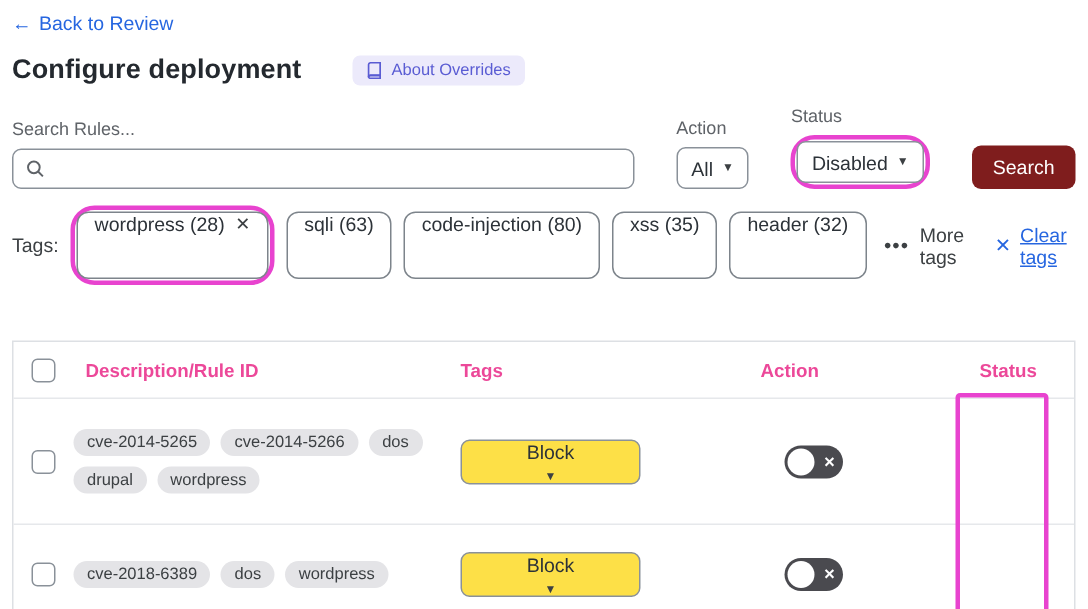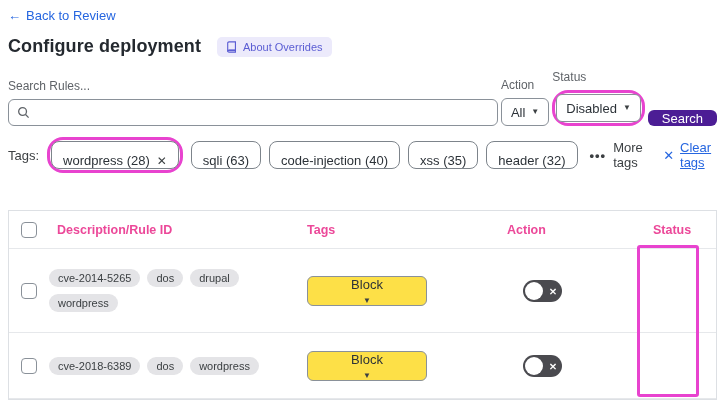--- a/index.html
+++ b/index.html
@@ -20,50 +20,50 @@
     color: #2666e0; font-size: 13px; text-decoration: none; cursor: pointer;
     margin-top: 2px;
   }
 
   
   .title-row { display: flex; align-items: center; gap: 16px; margin-top: 13px; }
   .page-title { font-size: 18px; font-weight: bold; color: #24292f; letter-spacing: .1px; }
   .about-badge {
     background: #eceafb; color: #5a5cd3; font-size: 11px;
     display: inline-flex; align-items: center; gap: 5px;
-    padding: 4px 9px; border-radius: 5px; cursor: pointer;
-  }
-
-  
-  .filter-row { display: flex; align-items: flex-end; gap: 3px; margin-top: 13px; }
+    padding: 4px 9px; border-radius: 5px; cursor: pointer; margin-left: 18px;
+  }
+
+  
+  .filter-row { display: flex; align-items: flex-end; gap: 28px; margin-top: 13px; }
   .search-group { flex: 1; }
   .field-label { display: block; font-size: 12px; color: #5f6368; margin-bottom: 6px; }
   .search-box {
     height: 27px; border: 1px solid #8a9199; border-radius: 6px;
     display: flex; align-items: center; padding: 0 8px; background: #fff;
   }
   .dropdown {
     height: 28px; border: 1px solid #8a9199; border-radius: 6px; background: #fff;
     display: inline-flex; align-items: center; gap: 6px; padding: 0 9px;
     font-size: 13px; color: #2c3238; cursor: pointer; white-space: nowrap;
   }
   .caret { font-size: 8px; color: #3c4043; line-height: 1; }
   .hl { border: 3px solid #e843cf; border-radius: 16px; padding: 1px; display: inline-flex; }
   .search-btn {
-    height: 16px; padding: 0 14px; background: #4c1d95; color: #fff;
+    height: 29px; padding: 0 14px; background: #7f1d1d; color: #fff;
     border: none; border-radius: 6px; font-size: 13px; font-family: inherit; cursor: pointer;
   }
 
   
   .tags-row { display: flex; align-items: center; margin-top: 11px; }
   .tags-label { font-size: 13px; color: #3c4043; margin-right: 8px; }
   .pill-list { display: flex; align-items: center; gap: 8px; }
   .tag-pill {
-    height: 28px; border: 1px solid #7d848b; border-radius: 8px; background: #fff;
-    display: inline-flex; align-items: flex-end; gap: 7px; padding: 0 11px;
+    height: 45px; border: 1px solid #7d848b; border-radius: 8px; background: #fff;
+    display: inline-flex; align-items: flex-start; gap: 7px; padding: 0 11px;
     font-size: 13px; color: #2c3238; cursor: pointer; white-space: nowrap;
   }
   .pill-x { font-size: 12px; color: #3c4043; }
   .more-tags { display: inline-flex; align-items: center; gap: 7px; margin-left: 12px; color: #3c4043; cursor: pointer; }
   .dots { font-weight: bold; letter-spacing: 1px; color: #3c4043; }
   .clear-tags { display: inline-flex; align-items: center; gap: 6px; margin-left: 16px; color: #2666e0; cursor: pointer; }
   .clear-tags .lbl { text-decoration: underline; }
 
   
   .table-wrap { position: relative; margin-top: 37px; border: 1px solid #dde0e4; background: #fff; }
@@ -165,21 +165,21 @@
         <span class="hl">
           <span class="tag-pill">
             <span>wordpress (28)</span>
             <span class="pill-x">✕</span>
           </span>
         </span>
         <span class="tag-pill">
           <span>sqli (63)</span>
         </span>
         <span class="tag-pill">
-          <span>code-injection (40)</span>
+          <span>code-injection (80)</span>
         </span>
         <span class="tag-pill">
           <span>xss (35)</span>
         </span>
         <span class="tag-pill">
           <span>header (32)</span>
         </span>
       </span>
     <span class="more-tags">
       <span class="dots">•••</span>
@@ -202,20 +202,21 @@
       <div>Action</div>
       <div style="padding-left:16px">Status</div>
     </div>
 
     <div class="trow tbody-row row-tall">
       <div class="cell-cb">
         <span class="cb"></span>
       </div>
       <div class="cell-tags">
           <span class="gray-chip">cve-2014-5265</span>
+          <span class="gray-chip">cve-2014-5266</span>
           <span class="gray-chip">dos</span>
           <span class="gray-chip">drupal</span>
           <span class="gray-chip">wordpress</span>
         </div>
       <div class="cell-action">
         <div class="select-box">
           <span>Block</span>
           <span class="select-caret">▼</span>
         </div>
       </div>

